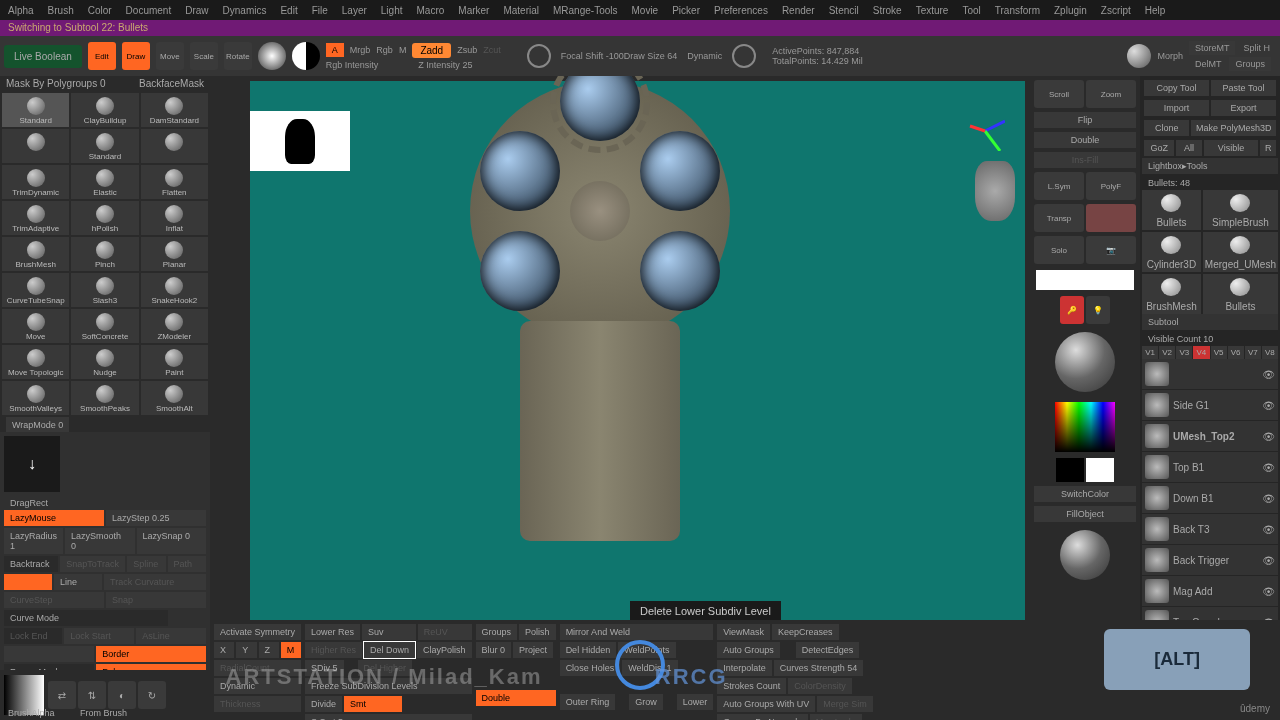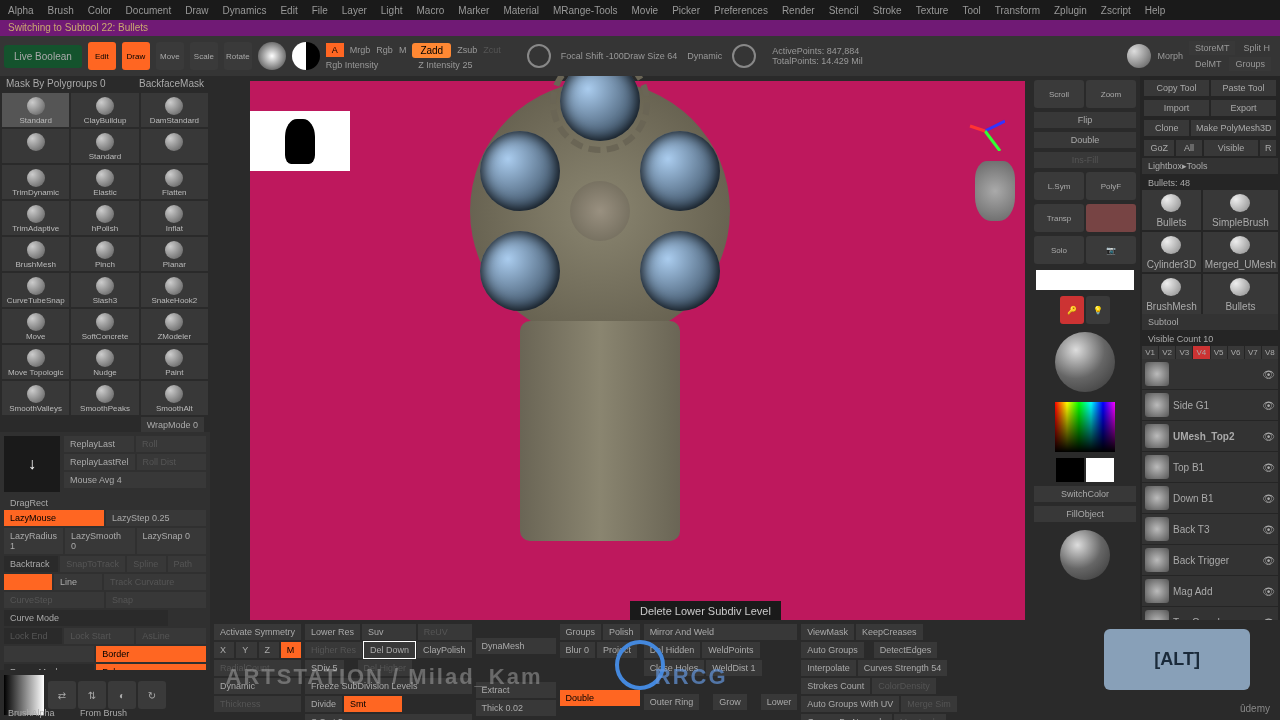--- a/index.html
+++ b/index.html
@@ -18,21 +18,21 @@
 .brush-grid { display: grid; grid-template-columns: repeat(3, 1fr); gap: 2px; padding: 2px; }
 .brush-cell { background: #383838; height: 34px; display: flex; flex-direction: column; align-items: center; justify-content: flex-end; padding: 2px; position: relative; }
 .brush-cell.selected { background: #555; }
 .brush-sphere { width: 18px; height: 18px; border-radius: 50%; background: radial-gradient(circle at 30% 30%, #ccc, #555); position: absolute; top: 4px; }
 .brush-label { font-size: 8px; color: #bbb; }
 .stroke-panel { background: #303030; padding: 4px; }
 .stroke-row { display: flex; gap: 2px; margin-bottom: 2px; }
 .stroke-cell { flex: 1; background: #383838; padding: 3px 6px; font-size: 9px; }
 .stroke-cell.orange { background: #ff6622; color: #000; }
 .viewport { flex: 1; background: #2a2a2a; position: relative; overflow: hidden; }
-.canvas-area { position: absolute; left: 40px; top: 5px; right: 5px; bottom: 5px; background: #be185d; }
+.canvas-area { position: absolute; left: 40px; top: 5px; right: 5px; bottom: 5px; background: #0f766e; }
 .ref-img { position: absolute; left: 0; top: 30px; width: 100px; height: 60px; background: #fff; display: flex; align-items: center; justify-content: center; }
 .ref-silhouette { width: 30px; height: 45px; background: #000; border-radius: 40% 40% 20% 20%; }
 .model { position: absolute; left: 170px; top: 0; width: 360px; height: 480px; }
 .cylinder-body { position: absolute; left: 50px; top: 0; width: 260px; height: 260px; background: radial-gradient(circle, #8a8570, #5a5545); border-radius: 50%; }
 .chamber { position: absolute; width: 80px; height: 80px; border-radius: 50%; background: radial-gradient(circle at 35% 35%, #aaccee, #1a2a3a); box-shadow: inset 0 0 15px #000; }
 .chamber.c1 { left: 90px; top: -20px; }
 .chamber.c2 { left: 10px; top: 50px; }
 .chamber.c3 { left: 170px; top: 50px; }
 .chamber.c4 { left: 10px; top: 150px; }
 .chamber.c5 { left: 170px; top: 150px; }
@@ -283,38 +283,25 @@
         </div>
         <div class="brush-cell">
           <div class="brush-sphere"></div>
           <div class="brush-label">SmoothPeaks</div>
         </div>
         <div class="brush-cell">
           <div class="brush-sphere"></div>
           <div class="brush-label">SmoothAlt</div>
         </div>
       </div>
-    <div style="text-align:right;padding:2px 6px"><span class="stroke-cell">WrapMode 0</span></div>
+    <div style="text-align:left;padding:2px 6px"><span class="stroke-cell">WrapMode 0</span></div>
     <div class="stroke-panel">
       <div style="display:flex;gap:4px;margin-bottom:4px">
         <div style="width:56px;height:56px;background:#1a1a1a;display:flex;align-items:center;justify-content:center">
           <span style="color:#fff;font-size:16px">↓</span>
-        </div>
-        <div style="flex:1">
-          <div class="stroke-row">
-              <div class="stroke-cell">ReplayLast</div>
-              <div class="stroke-cell" style="color:#555">Roll</div>
-            </div>
-          <div class="stroke-row">
-              <div class="stroke-cell">ReplayLastRel</div>
-              <div class="stroke-cell" style="color:#555">Roll Dist</div>
-            </div>
-          <div class="stroke-row">
-              <div class="stroke-cell">Mouse Avg 4</div>
-            </div>
         </div>
       </div>
       <div style="padding:2px 6px;font-size:9px">DragRect</div>
       <div class="stroke-row">
           <div class="stroke-cell orange">LazyMouse</div>
           <div class="stroke-cell">LazyStep 0.25</div>
         </div>
       <div class="stroke-row">
           <div class="stroke-cell" style="flex:0.8">LazyRadius 1</div>
           <div class="stroke-cell">LazySmooth 0</div>
@@ -573,27 +560,20 @@
         <div class="bottom-cell" style="color:#555">Del Higher</div>
       </div>
     <div class="bottom-cell">Freeze SubDivision Levels</div>
     <div style="display:flex;gap:2px">
         <div class="bottom-cell">Divide</div>
         <div class="bottom-cell orange" style="flex:0.4">Smt</div>
       </div>
     <div class="bottom-cell">S Smt 5</div>
   </div>
   <div class="bottom-col">
-    <div style="height:14px"></div>
-    <div class="bottom-cell">DynaMesh</div>
-    <div style="height:28px"></div>
-    <div class="bottom-cell">Extract</div>
-    <div class="bottom-cell">Thick 0.02</div>
-  </div>
-  <div class="bottom-col">
     <div style="display:flex;gap:2px">
         <div class="bottom-cell">Groups</div>
         <div class="bottom-cell">Polish</div>
       </div>
     <div style="display:flex;gap:2px">
         <div class="bottom-cell">Blur 0</div>
         <div class="bottom-cell">Project</div>
       </div>
     <div style="height:28px"></div>
     <div class="bottom-cell orange">Double</div>
@@ -613,21 +593,21 @@
         <div class="bottom-cell">Outer Ring</div>
         <div class="bottom-cell">Grow</div>
         <div class="bottom-cell">Lower</div>
       </div>
   </div>
   <div class="bottom-col" style="min-width:140px">
     <div style="display:flex;gap:2px">
         <div class="bottom-cell">ViewMask</div>
         <div class="bottom-cell">KeepCreases</div>
       </div>
-    <div style="display:flex;gap:10px">
+    <div style="display:flex;gap:16px">
         <div class="bottom-cell">Auto Groups</div>
         <div class="bottom-cell">DetectEdges</div>
       </div>
     <div style="display:flex;gap:2px">
         <div class="bottom-cell">Interpolate</div>
         <div class="bottom-cell">Curves Strength 54</div>
       </div>
     <div style="display:flex;gap:2px">
         <div class="bottom-cell">Strokes Count</div>
         <div class="bottom-cell" style="color:#555">ColorDensity</div>

